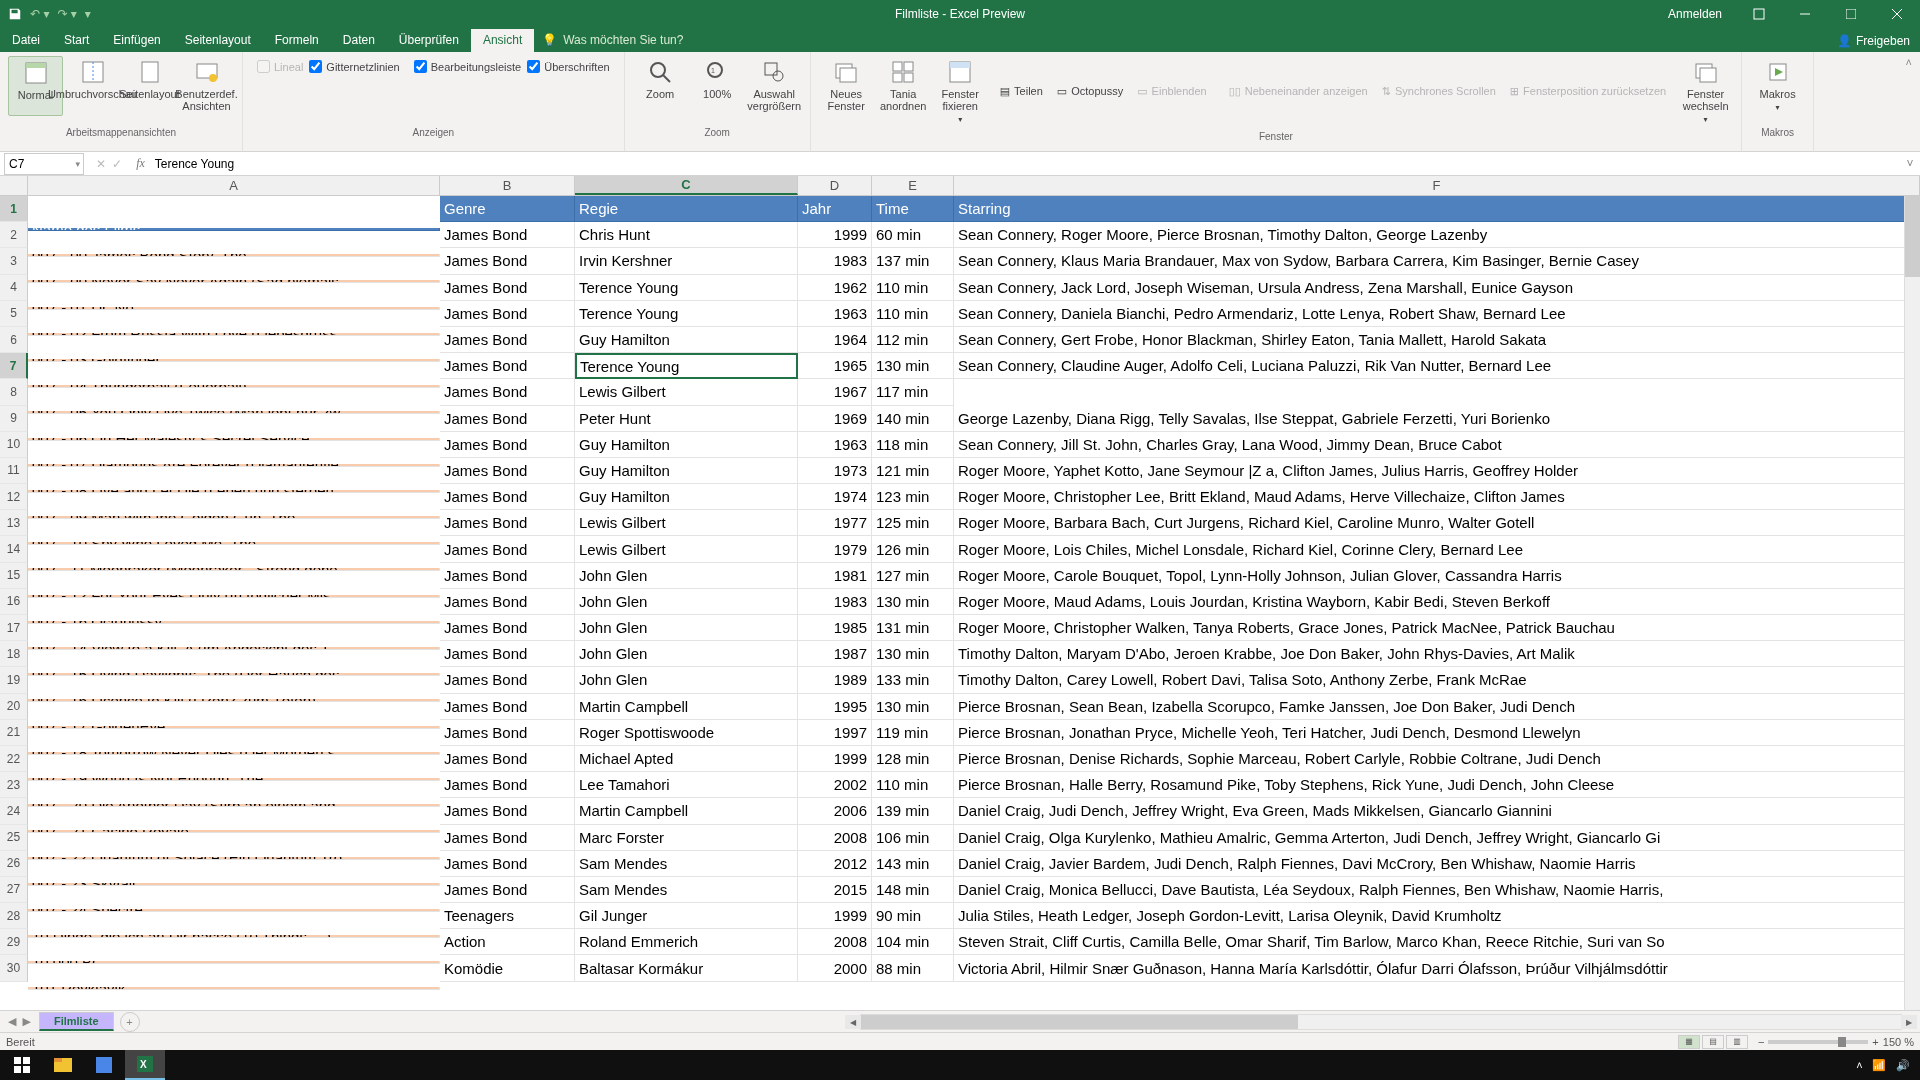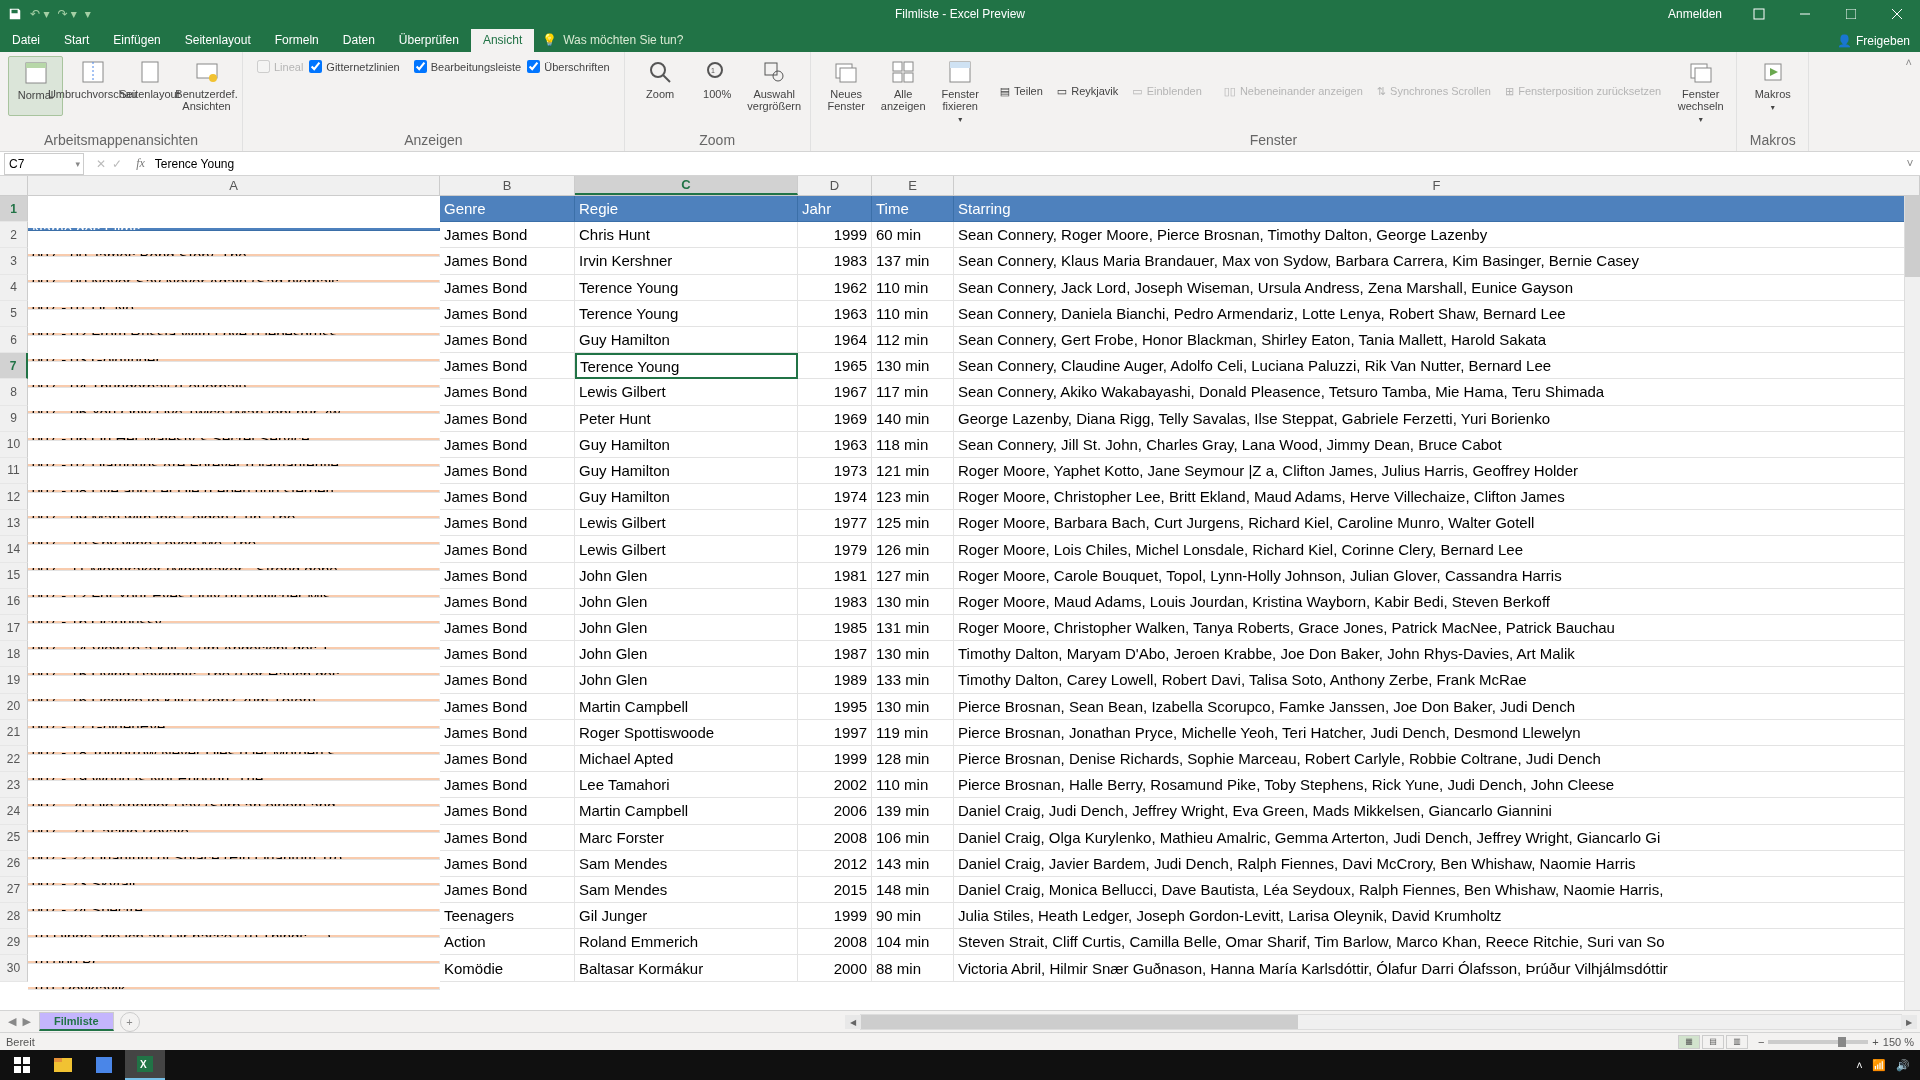--- a/index.html
+++ b/index.html
@@ -16,21 +16,21 @@
   
   .tabs { height: 24px; background: #217346; display: flex; align-items: flex-end; color: #fff; font-size: 12px; position: relative; }
   .tabs .tab { padding: 4px 12px 5px; cursor: pointer; }
   .tabs .tab.active { background: #f3f2f1; color: #217346; }
   .tabs .tellme { display: flex; align-items: center; gap: 6px; color: #d9ead3; padding: 0 8px 5px; }
   .tabs .share { position: absolute; right: 10px; bottom: 4px; color: #fff; font-size: 12px; display:flex; align-items:center; gap:4px;}
 
   
   .ribbon { height: 100px; background: #f3f2f1; border-bottom: 1px solid #d4d4d4; display: flex; font-size: 11px; color: #444; }
   .group { border-right: 1px solid #e1e1e1; padding: 4px 8px 0; display: flex; flex-direction: column; justify-content: space-between; }
-  .group-label { text-align: center; color: #666; font-size: 14px; padding: 2px 0 3px; }
+  .group-label { text-align: center; color: #666; font-size: 10px; padding: 2px 0 13px; }
   .grow { flex: 1; }
   .btns-row { display: flex; gap: 2px; }
   .bigbtn { width: 55px; display: flex; flex-direction: column; align-items: center; gap: 4px; padding: 4px 2px; text-align: center; line-height: 1.1; cursor: pointer; border-radius:2px; }
   .bigbtn.active { background: #dbe5d9; border:1px solid #a8c49e; }
   .bigbtn .ic { width: 24px; height: 24px; }
   .chkcol { display: flex; gap: 6px; padding: 4px 6px; }
   .chk { display: flex; align-items: center; gap: 4px; font-size: 11px; }
   .chk input { width:13px; height:13px;}
   .disabled { color:#b5b5b5; }
   .smallrow { display:flex; align-items:center; gap:4px; padding:1px 4px; font-size:11px; }
@@ -268,40 +268,40 @@
         </div>
       <div class="bigbtn">
           <div class="ic">
             <svg width="24" height="24">
               <rect x="2" y="2" width="9" height="9" fill="#fff" stroke="#888"></rect>
               <rect x="13" y="2" width="9" height="9" fill="#fff" stroke="#888"></rect>
               <rect x="2" y="13" width="9" height="9" fill="#fff" stroke="#888"></rect>
               <rect x="13" y="13" width="9" height="9" fill="#fff" stroke="#888"></rect>
             </svg>
           </div>
-          <span>Alle anzeigen</span>
+          <span>Tania anordnen</span>
         </div>
       <div class="bigbtn">
           <div class="ic">
             <svg width="24" height="24">
               <rect x="2" y="2" width="20" height="20" fill="#fff" stroke="#888"></rect>
               <rect x="2" y="2" width="20" height="6" fill="#cfe2f3"></rect>
             </svg>
           </div>
           <span>Fenster fixieren</span>
           <span style="font-size:8px">▾</span>
         </div>
       <div class="chkcol" style="padding-top:2px">
         <div class="smallrow">
             <span>▤</span>
             <span>Teilen</span>
           </div>
         <div class="smallrow">
             <span>▭</span>
-            <span>Reykjavik</span>
+            <span>Octopussy</span>
           </div>
         <div class="smallrow disabled">
             <span>▭</span>
             <span>Einblenden</span>
           </div>
       </div>
       <div class="chkcol disabled" style="padding-top:2px">
         <div class="smallrow">
             <span>▯▯</span>
             <span>Nebeneinander anzeigen</span>
@@ -435,21 +435,20 @@
     <div class="cell c-E">130 min</div>
     <div class="cell c-F">Sean Connery, Claudine Auger, Adolfo Celi, Luciana Paluzzi, Rik Van Nutter, Bernard Lee</div>
       </div>
       <div class="row">
         <div class="rh">8</div>
     <div class="cell c-A">007 - 05 You Only Live Twice (Man lebt nur zw</div>
     <div class="cell c-B">James Bond</div>
     <div class="cell c-C">Lewis Gilbert</div>
     <div class="cell c-D">1967</div>
     <div class="cell c-E">117 min</div>
-    <div class="cell c-F">Sean Connery, Akiko Wakabayashi, Donald Pleasence, Tetsuro Tamba, Mie Hama, Teru Shimada</div>
       </div>
       <div class="row">
         <div class="rh">9</div>
     <div class="cell c-A">007 - 06 On Her Majesty`s Secret Service</div>
     <div class="cell c-B">James Bond</div>
     <div class="cell c-C">Peter Hunt</div>
     <div class="cell c-D">1969</div>
     <div class="cell c-E">140 min</div>
     <div class="cell c-F">George Lazenby, Diana Rigg, Telly Savalas, Ilse Steppat, Gabriele Ferzetti, Yuri Borienko</div>
       </div>

